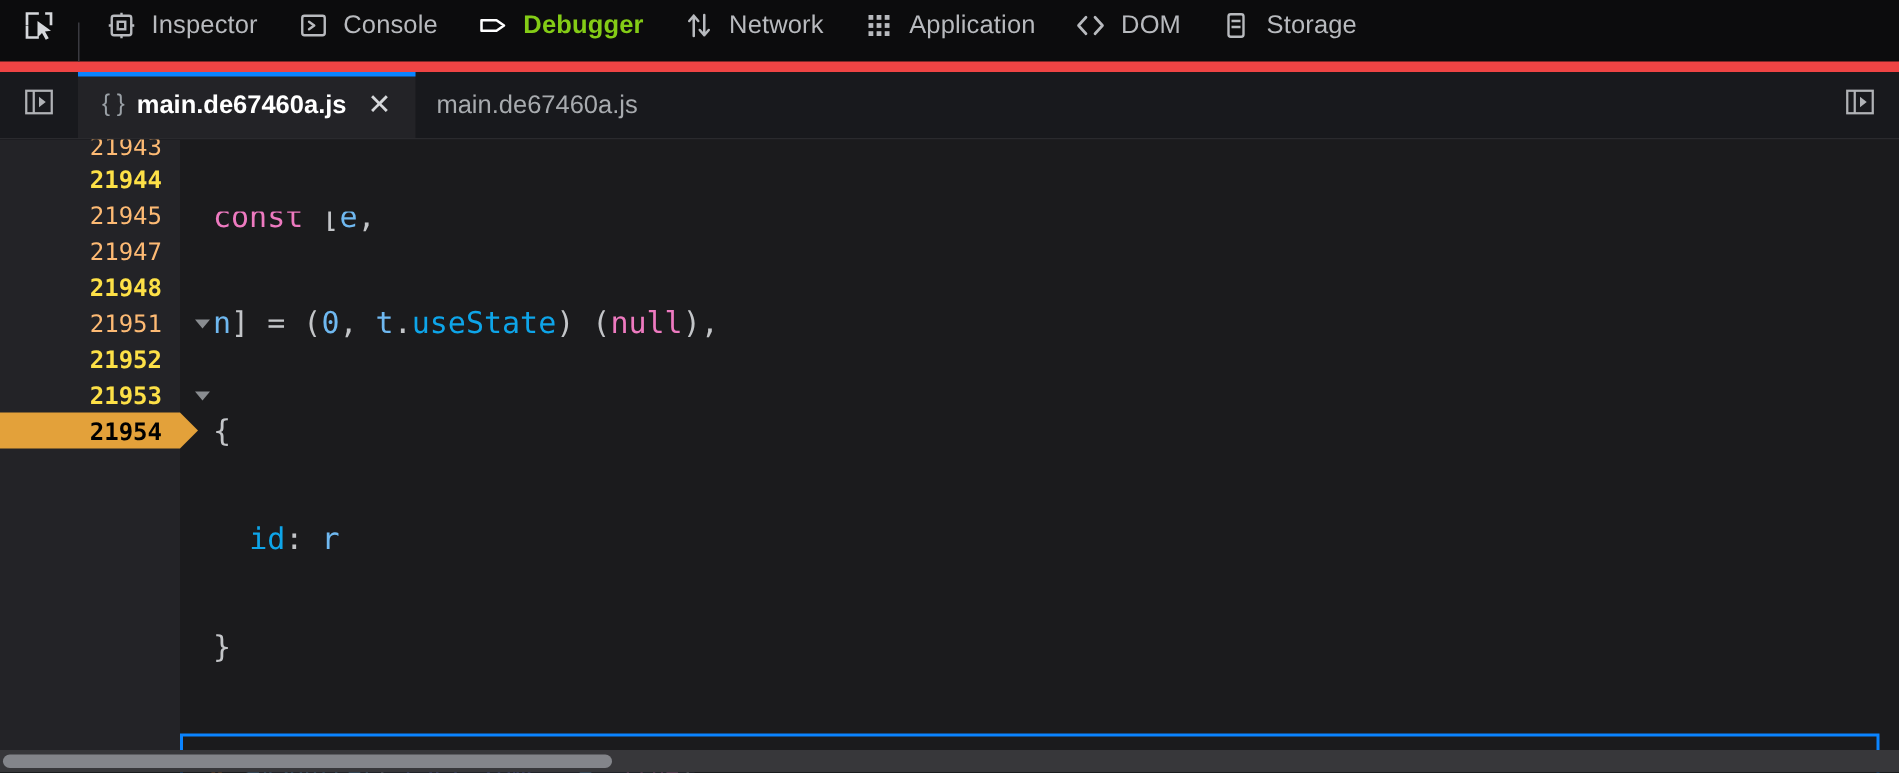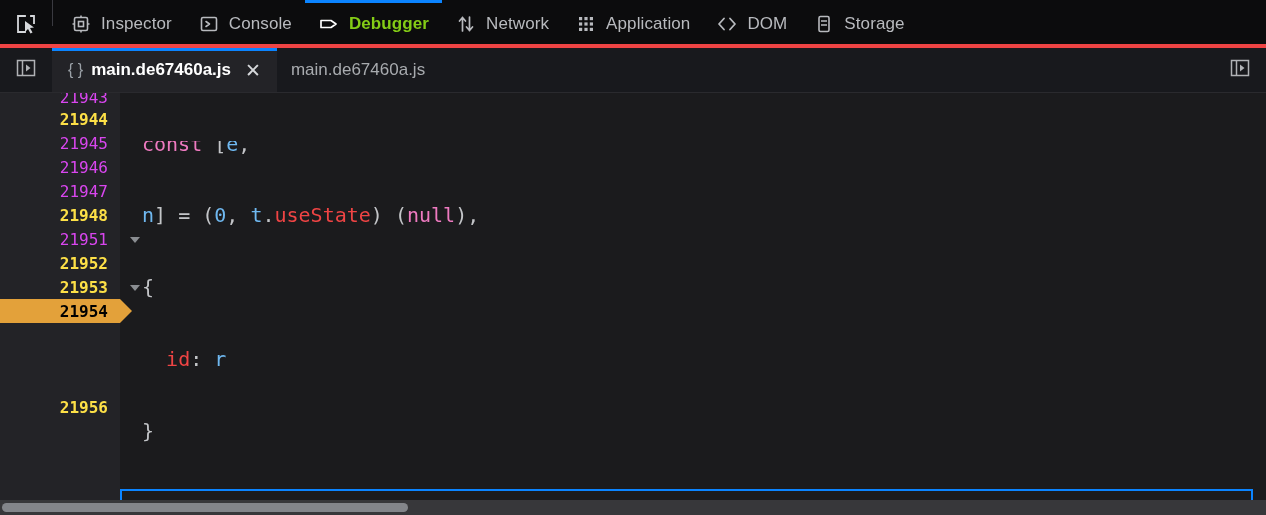--- a/index.html
+++ b/index.html
@@ -14,22 +14,22 @@
     position: relative;
     width: 1266px; height: 515px;
     background: #18191d;
   }
 
   
   .toolbar {
     position: absolute; top: 0; left: 0;
     width: 1266px; height: 48px;
     background: #0c0c0d;
-    display: flex; align-items: flex-start;
-    border-bottom: 4px solid #ef4444;
+    display: flex; align-items: flex-end;
+    border-bottom: 7px solid #ef4444;
   }
   .tb-picker {
     width: 52px; height: 48px;
     display: flex; align-items: center; justify-content: center;
     flex: 0 0 auto;
   }
   .tb-sep {
     width: 1px; height: 26px; background: #3a3a40; flex: 0 0 auto;
     margin: 0 4px 0 0;
   }
@@ -103,21 +103,21 @@
   .gutter {
     position: absolute; top: 0; left: 0;
     width: 120px; height: 422px;
     background: #232327;
   }
   .gline {
     position: relative;
     height: 24px;
     display: flex; align-items: center; justify-content: flex-end;
     padding-right: 12px;
-    color: #d946ef;
+    color: #fdba74;
     font-family: "DejaVu Sans Mono", monospace;
     font-size: 16px;
   }
   .gline.bold { color: #fde047; font-weight: bold; }
   .gline.arrowdown::after {
     content: ""; position: absolute; right: -20px; top: 10px;
     width: 0; height: 0;
     border-left: 5px solid transparent;
     border-right: 5px solid transparent;
     border-top: 6px solid #8a8d91;
@@ -141,21 +141,21 @@
     font-size: 20px;
     color: #d7d8db;
     white-space: pre;
   }
   .cline { height: 24px; line-height: 24px; padding-left: 10px; }
   .spacer { height: 24px; }
 
   
   .kw   { color: #ee7ac0; }  
   .var  { color: #6fb8f0; }  
-  .fn   { color: #ef4444; }  
+  .fn   { color: #0ea5e9; }  
   .pun  { color: #c3c5c8; }
   .str  { color: #6f7cf0; }
 
   
   .inline-editor {
     position: absolute;
     left: 120px; top: 396px;
     width: 1133px; height: 49px;
     background: #1b1b1d;
     border: 2px solid #0b84ff;
@@ -319,31 +319,29 @@
       </span>
     </div>
   </div>
 
   <div class="editor">
 
     <div class="gutter">
       <div class="gline" style="height:14px;align-items:flex-end">21943</div>
       <div class="gline bold">21944</div>
       <div class="gline">21945</div>
-      <div class="gline">21946</div>
       <div class="gline">21947</div>
       <div class="gline bold">21948</div>
       <div class="gline arrowdown">21951</div>
       <div class="gline bold">21952</div>
       <div class="gline bold arrowdown">21953</div>
       <div class="gline paused">21954</div>
       <div class="spacer"></div>
       <div class="spacer"></div>
       <div class="spacer"></div>
-      <div class="gline bold">21956</div>
     </div>
 
     <div class="code">
       <div class="cline" style="height:14px;line-height:6px;overflow:hidden"><span class="kw">const</span> <span class="pun">[</span><span class="var">e</span><span class="pun">,</span></div>
       <div class="cline"><span class="var">n</span><span class="pun">] = (</span><span class="var">0</span><span class="pun">, </span><span class="var">t</span><span class="pun">.</span><span class="fn">useState</span><span class="pun">) (</span><span class="kw">null</span><span class="pun">),</span></div>
       <div class="cline"><span class="pun">{</span></div>
       <div class="cline">  <span class="fn">id</span><span class="pun">: </span><span class="var">r</span></div>
       <div class="cline"><span class="pun">}</span></div>
       <div class="cline"><span class="pun">= </span><span class="var">te</span><span class="pun">();</span></div>
       <div class="cline"><span class="kw">return</span> <span class="pun">(</span><span class="var">0</span><span class="pun">, </span><span class="var">t</span><span class="pun">.</span><span class="fn">useEffect</span><span class="pun">) (</span></div>

